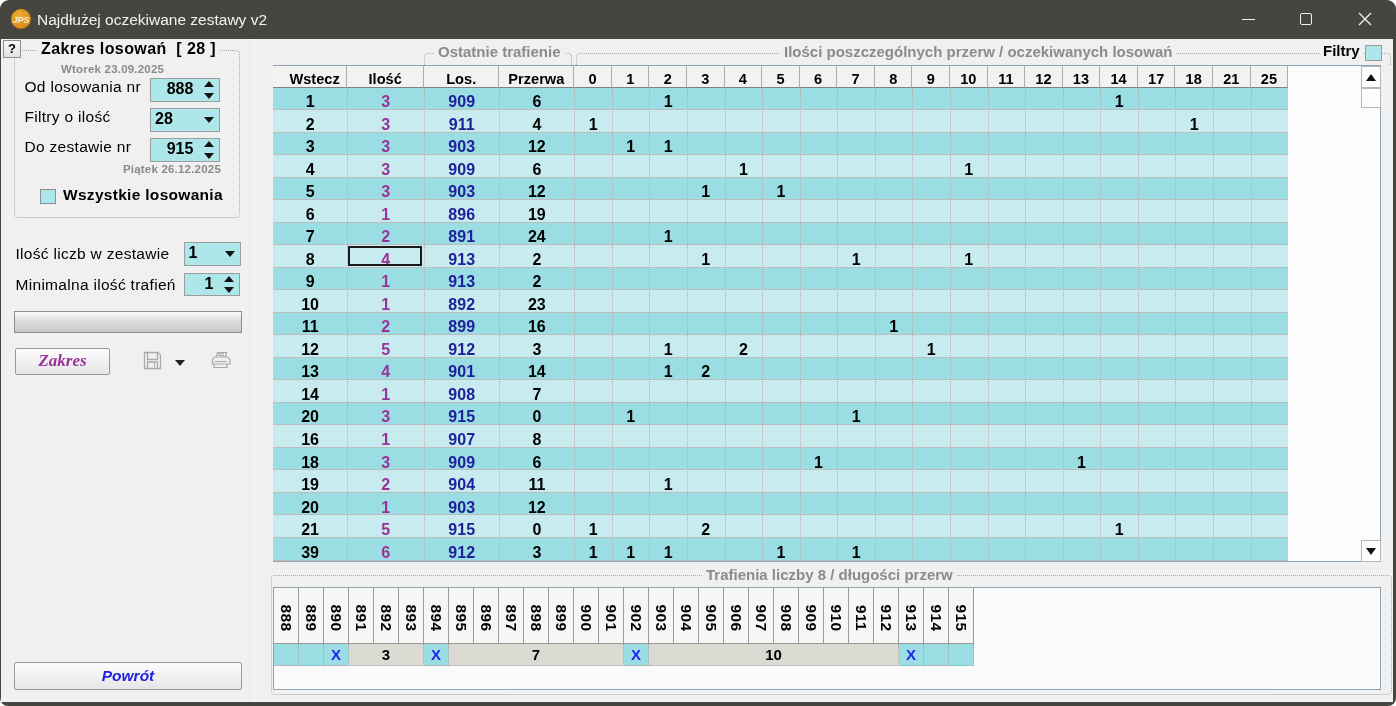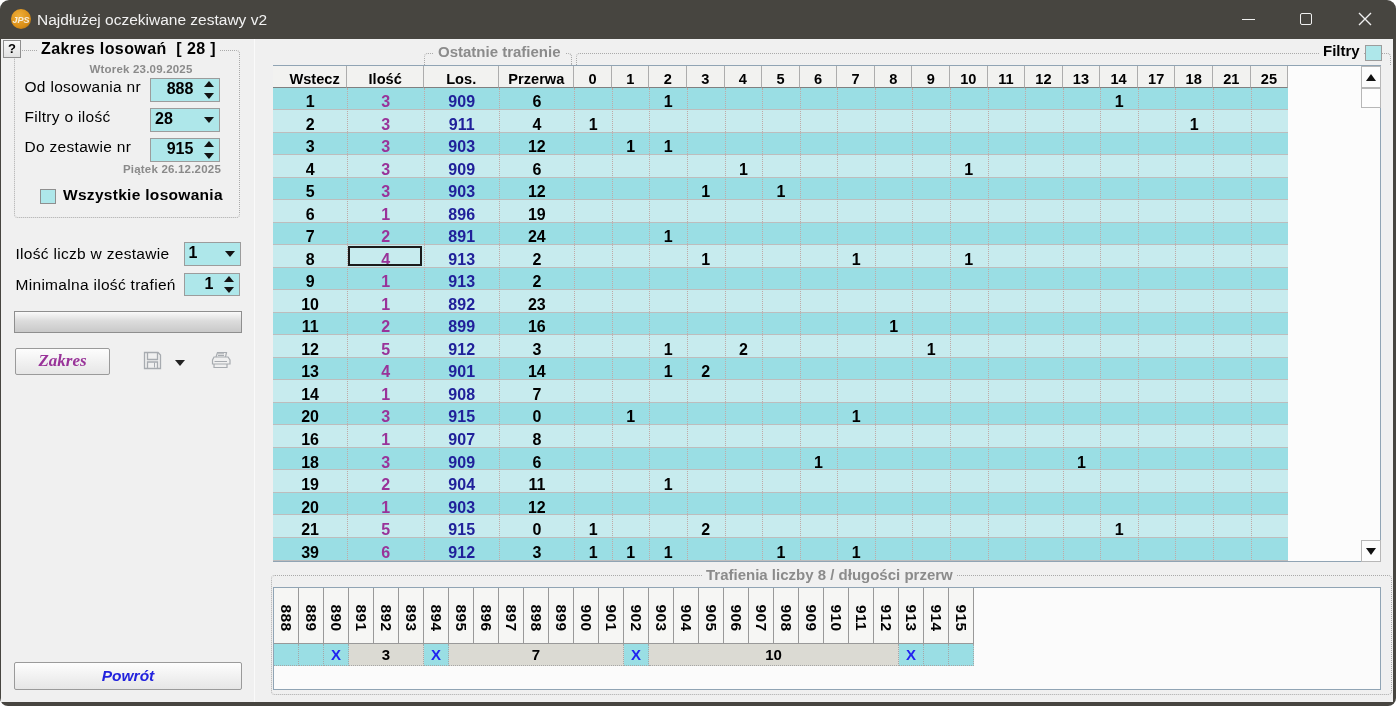--- a/index.html
+++ b/index.html
@@ -33,21 +33,21 @@
 <div class="a" style="left:1242px;top:19px;width:13px;height:0;border-top:1.4px solid #f0f0f0"></div>
 <div class="a" style="left:1300px;top:13px;width:12px;height:12px;border:1.4px solid #f0f0f0;border-radius:2px"></div>
 <svg class="a" style="left:1358px;top:12px" width="14" height="14" viewBox="0 0 14 14">
       <path d="M1 1 L13 13 M13 1 L1 13" stroke="#f0f0f0" stroke-width="1.4"></path>
     </svg>
 <div id="client">
 <div class="a" style="left:253px;top:0;width:1px;height:663px;background:#d6d6d6;border-right:1px solid #fafafa"></div>
 <div class="a gbox" style="left:13px;top:10.5px;width:226px;height:168px;border-bottom:1px dotted #aaaaaa;border-radius:4px"></div>
 <div class="a b" style="left:37px;top:2.3px;font-size:16px;line-height:16px;letter-spacing:0.4px;background:#f0f0f0;white-space:nowrap;padding:0 3px">Zakres losowań&nbsp; [ 28 ]</div>
 <div class="a" style="left:2px;top:0.5px;width:18px;height:18px;background:linear-gradient(#f8f8f8,#e2e2e2);border:1px solid #8f8f8f;text-align:center;font-weight:bold;font-size:13px;line-height:16px">?</div>
-<div class="a b" style="left:60px;top:25.2px;width:160px;font-size:11.5px;line-height:11.5px;letter-spacing:0.2px;color:#8a8a8a;text-align:center">Wtorek 23.09.2025</div>
+<div class="a b" style="left:60px;top:25.2px;width:160px;font-size:11.5px;line-height:11.5px;letter-spacing:0.2px;color:#8a8a8a;text-align:left">Wtorek 23.09.2025</div>
 <div class="a b" style="left:60px;top:125.2px;width:160px;font-size:11.5px;line-height:11.5px;letter-spacing:0.2px;color:#8a8a8a;text-align:right">Piątek 26.12.2025</div>
 <div class="lbl" style="left:23.5px;top:39.5px">Od losowania nr</div>
 <div class="lbl" style="left:23.5px;top:69.5px">Filtry o ilość</div>
 <div class="lbl" style="left:23.5px;top:99.5px">Do zestawie nr</div>
 <div class="spin" style="left:149px;top:39.0px;width:70px;height:23.5px"></div>
 <div class="a b" style="left:149px;top:39.0px;width:60px;height:23.5px;font-size:16px;text-align:center;line-height:21.5px">888</div>
 <div class="tri-u" style="left:203px;top:42.0px"></div>
 <div class="tri-d" style="left:203px;top:53.5px"></div>
 <div class="spin" style="left:149px;top:69.0px;width:70px;height:23.5px"></div>
 <div class="a b" style="left:154px;top:69.0px;height:23.5px;font-size:16px;line-height:21.5px">28</div>
@@ -86,20 +86,21 @@
           <path d="M3 13 V16.5 H16 V13"></path>
           <path d="M3.5 10.5 H16" stroke-width="1"></path>
           <path d="M7 2.8 H13 M7 4.5 H13" stroke-width="1"></path>
         </g>
       </svg>
 <div class="btn" style="left:13px;top:623.0px;width:228px;height:28px"></div>
 <div class="a b" style="left:13px;top:623.0px;width:228px;height:28px;line-height:27px;text-align:center;font-style:italic;font-size:15.5px;color:#2222dd">Powrót</div>
 <div class="a gbox" style="left:422.7px;top:13.5px;width:148px;height:12.1px"></div>
 <div class="a glbl" style="left:433px;top:5.3px;padding:0 4px">Ostatnie trafienie</div>
 <div class="a gbox" style="left:575.3px;top:13.5px;width:814.7px;height:12.1px"></div>
+<div class="a glbl" style="left:779px;top:5.3px;padding:0 4px">Ilości poszczególnych przerw / oczekiwanych losowań</div>
 <div class="a b" style="left:1318px;top:4.2px;font-size:15px;line-height:15px;background:#f0f0f0;padding:0 4px">Filtry</div>
 <div class="a" style="left:1364px;top:5.5px;width:17px;height:16px;background:#aee7ea;border:1px solid #9c9c9c"></div>
 <div class="a" style="left:271.8px;top:25.6px;width:1108.2px;height:497.0px;background:#fcfcfc;border:1px solid #90a4b4"></div>
 <div class="a b" style="left:271.8px;top:26.6px;width:74.6px;height:22.0px;background:#f2f2f0;border-right:1px solid #adadad;border-bottom:1px solid #808080;font-size:14.6px;text-align:center;line-height:26.0px;text-indent:10px">Wstecz</div>
 <div class="a b" style="left:346.4px;top:26.6px;width:76.6px;height:22.0px;background:#f2f2f0;border-right:1px solid #adadad;border-bottom:1px solid #808080;font-size:14.6px;text-align:center;line-height:26.0px">Ilość</div>
 <div class="a b" style="left:423.0px;top:26.6px;width:75.4px;height:22.0px;background:#f2f2f0;border-right:1px solid #adadad;border-bottom:1px solid #808080;font-size:14.6px;text-align:center;line-height:26.0px">Los.</div>
 <div class="a b" style="left:498.4px;top:26.6px;width:74.9px;height:22.0px;background:#f2f2f0;border-right:1px solid #adadad;border-bottom:1px solid #808080;font-size:14.6px;text-align:center;line-height:26.0px">Przerwa</div>
 <div class="a b" style="left:573.3px;top:26.6px;width:37.6px;height:22.0px;background:#f2f2f0;border-right:1px solid #adadad;border-bottom:1px solid #808080;font-size:14.6px;text-align:center;line-height:26.0px">0</div>
 <div class="a b" style="left:610.9px;top:26.6px;width:37.6px;height:22.0px;background:#f2f2f0;border-right:1px solid #adadad;border-bottom:1px solid #808080;font-size:14.6px;text-align:center;line-height:26.0px">1</div>
 <div class="a b" style="left:648.4px;top:26.6px;width:37.6px;height:22.0px;background:#f2f2f0;border-right:1px solid #adadad;border-bottom:1px solid #808080;font-size:14.6px;text-align:center;line-height:26.0px">2</div>

